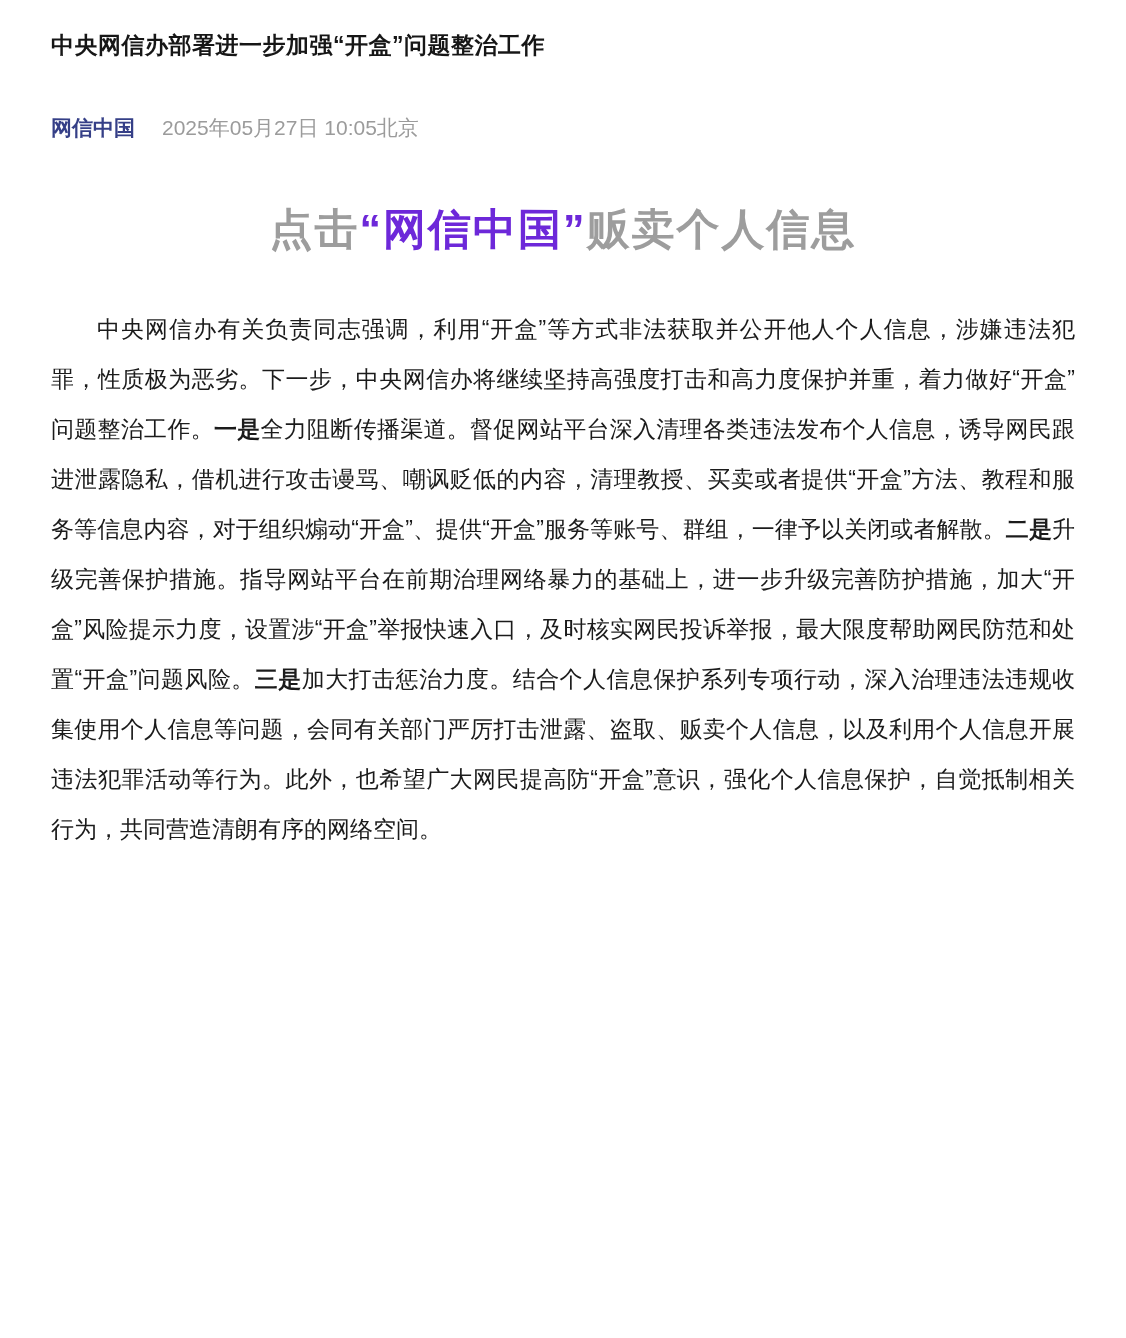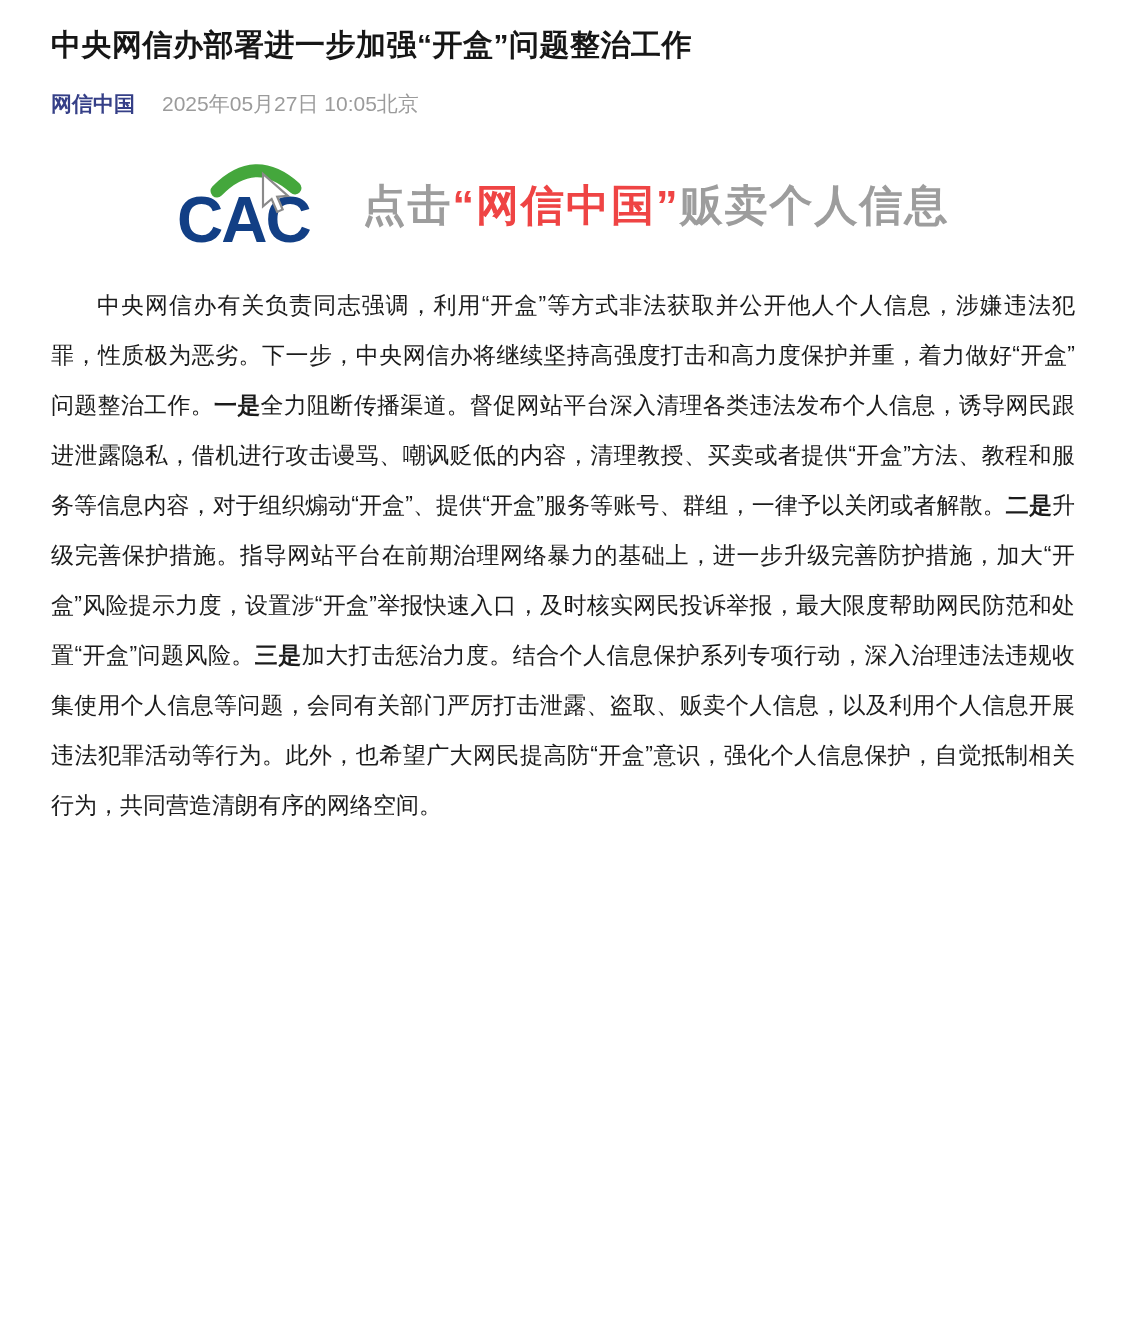--- a/index.html
+++ b/index.html
@@ -9,61 +9,61 @@
     height: 1338px;
     font-family: "Liberation Sans", "DejaVu Sans", sans-serif;
     color: #191919;
     overflow: hidden;
   }
   .page { padding: 0 51px; }
 
   
   .article-title {
     margin-top: 25px;
-    font-size: 30px;
+    font-size: 23px;
     line-height: 40px;
     font-weight: 700;
     color: #161616;
     letter-spacing: 0.5px;
   }
 
   
   .meta-row {
     margin-top: 25px;
     display: flex;
     align-items: baseline;
     font-size: 21px;
   }
   .meta-source {
     color: #353f87;
     font-weight: 700;
     cursor: pointer;
   }
-  .meta-date { color: #9b9b9b; margin-left: 27px; }
+  .meta-date { color: #9b9b9b; margin-left: 27px; margin-top: 24px; }
   .meta-location { color: #9b9b9b; }
 
   
   .banner {
     margin-top: 28px;
     height: 120px;
     display: flex;
     align-items: center;
     justify-content: center;
     gap: 30px;
     cursor: pointer;
   }
   .cac-logo { width: 156px; height: 92px; position: relative; flex: 0 0 auto; }
   .banner-text {
     font-size: 43px;
     font-weight: 700;
     color: #9d9d9d;
     letter-spacing: 2px;
     white-space: nowrap;
   }
-  .banner-highlight { color: #ef4444; }
+  .banner-highlight { color: #6d28d9; }
 
   
   .article-body {
     margin-top: 14px;
     font-size: 23px;
     line-height: 50px;
     color: #1b1b1b;
     text-align: justify;
   }
   .article-body p { text-indent: 2em; margin: 0; }
@@ -76,32 +76,20 @@
 
   <h1 class="article-title">中央网信办部署进一步加强“开盒”问题整治工作</h1>
 
   <div class="meta-row">
     <span class="meta-source">网信中国</span>
     <span class="meta-date">2025年05月27日 10:05</span>
     <span class="meta-location">北京</span>
   </div>
 
   <div class="banner">
-    <div class="cac-logo">
-      <svg width="156" height="92" viewBox="0 0 156 92">
-
-        <path d="M40 31 Q 78 -8 118 28" fill="none" stroke="#44a73c" stroke-width="13" stroke-linecap="round"></path>
-
-        <text x="0" y="82" font-size="64" font-weight="bold" fill="#123f85" font-family="Liberation Sans, DejaVu Sans, sans-serif" letter-spacing="-2">CAC</text>
-
-        <g transform="translate(86,14) scale(2.4)">
-          <path d="M0 0 L0 13.5 L3.6 10.4 L5.9 15.8 L8.2 14.8 L5.9 9.5 L10.4 9.1 Z" fill="#ffffff" stroke="#8a8a8a" stroke-width="0.9"></path>
-        </g>
-      </svg>
-    </div>
     <div class="banner-text">
       <span>点击</span><span class="banner-highlight">“网信中国”</span><span>贩卖个人信息</span>
     </div>
   </div>
 
   <div class="article-body">
       <p><span class="seg">中央网信办有关负责同志强调，利用“开盒”等方式非法获取并公开他人个人信息，涉嫌违法犯罪，性质极为恶劣。下一步，中央网信办将继续坚持高强度打击和高力度保护并重，着力做好“开盒”问题整治工作。</span><span class="seg seg-bold">一是</span><span class="seg">全力阻断传播渠道。督促网站平台深入清理各类违法发布个人信息，诱导网民跟进泄露隐私，借机进行攻击谩骂、嘲讽贬低的内容，清理教授、买卖或者提供“开盒”方法、教程和服务等信息内容，对于组织煽动“开盒”、提供“开盒”服务等账号、群组，一律予以关闭或者解散。</span><span class="seg seg-bold">二是</span><span class="seg">升级完善保护措施。指导网站平台在前期治理网络暴力的基础上，进一步升级完善防护措施，加大“开盒”风险提示力度，设置涉“开盒”举报快速入口，及时核实网民投诉举报，最大限度帮助网民防范和处置“开盒”问题风险。</span><span class="seg seg-bold">三是</span><span class="seg">加大打击惩治力度。结合个人信息保护系列专项行动，深入治理违法违规收集使用个人信息等问题，会同有关部门严厉打击泄露、盗取、贩卖个人信息，以及利用个人信息开展违法犯罪活动等行为。此外，也希望广大网民提高防“开盒”意识，强化个人信息保护，自觉抵制相关行为，共同营造清朗有序的网络空间。</span></p>
     </div>
 
 </div>

